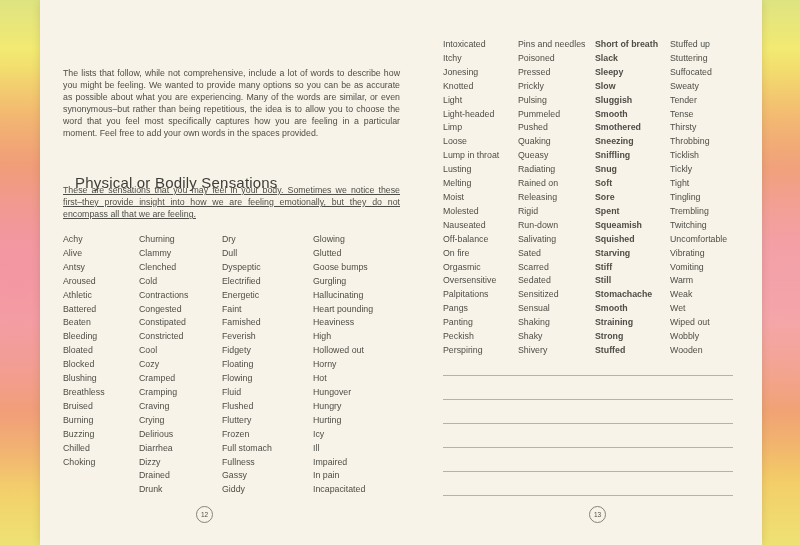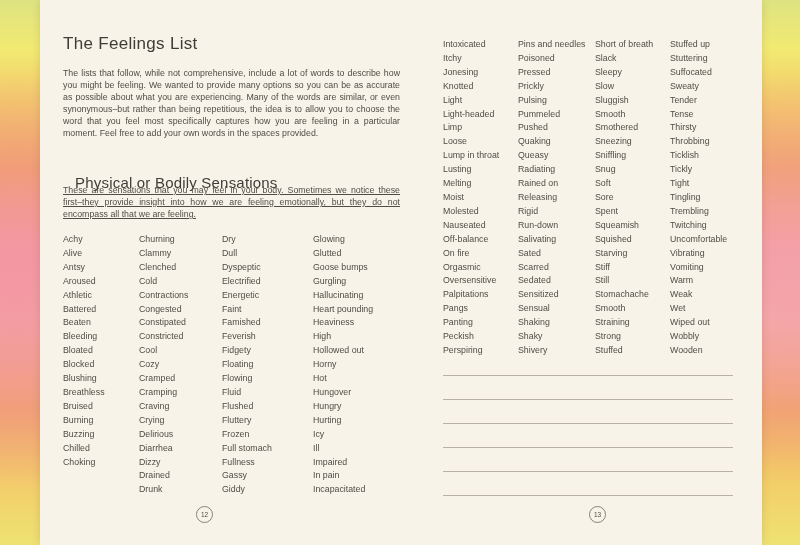--- a/index.html
+++ b/index.html
@@ -42,21 +42,21 @@
   .cols{position:absolute;left:0;right:0;}
   .cols-left{top:233px;}
   .cols-right{top:38px;}
   .col{position:absolute;top:0;}
   .lcol0{left:0;width:70px;}
   .lcol1{left:64px;width:76px;margin-left:12px;}
   .lcol2{left:159px;width:74px;}
   .lcol3{left:250px;width:102px;}
   .rcol0{left:0;width:73px;}
   .rcol1{left:75px;width:76px;}
-  .rcol2{left:152px;width:74px;}
+  .rcol2{left:152px;width:74px;font-weight:bold;}
   .rcol3{left:227px;width:70px;}
   .word{
     font-size:8.8px;line-height:13.9px;color:#4e4d47;white-space:nowrap;
   }
   .col.wrap .word{white-space:normal;padding-left:7px;text-indent:-7px;}
 
   .ruled{position:absolute;top:352px;left:0;width:290px;}
   .rule{height:23px;border-bottom:1px solid #b7b2a4;}
 
   .pagenum{
@@ -69,21 +69,20 @@
   .pagenum-right{left:146px;}
 </style>
 </head>
 <body>
 
 <div class="bg"></div>
 
 <div class="book">
 
   <div class="page page-left">
-    <h1 class="title">The Feelings List</h1>
     <p class="para intro">The lists that follow, while not comprehensive, include a lot of words to describe how you might be feeling. We wanted to provide many options so you can be as accurate as possible about what you are experiencing. Many of the words are similar, or even synonymous–but rather than being repetitious, the idea is to allow you to choose the word that you feel most specifically captures how you are feeling in a particular moment. Feel free to add your own words in the spaces provided.</p>
     <h2 class="subhead">Physical or Bodily Sensations</h2>
     <p class="para section-intro">These are sensations that you may feel in your body. Sometimes we notice these first–they provide insight into how we are feeling emotionally, but they do not encompass all that we are feeling.</p>
 
     <div class="cols cols-left">
       <div class="col lcol0 wrap">
           <div class="word">Achy</div>
           <div class="word">Alive</div>
           <div class="word">Antsy</div>
           <div class="word">Aroused</div>

